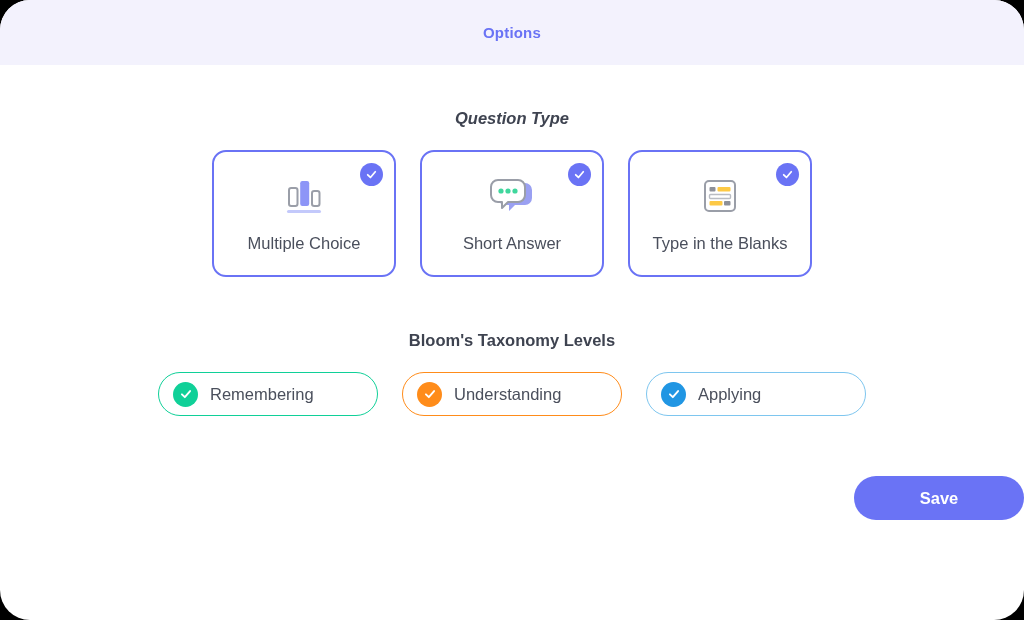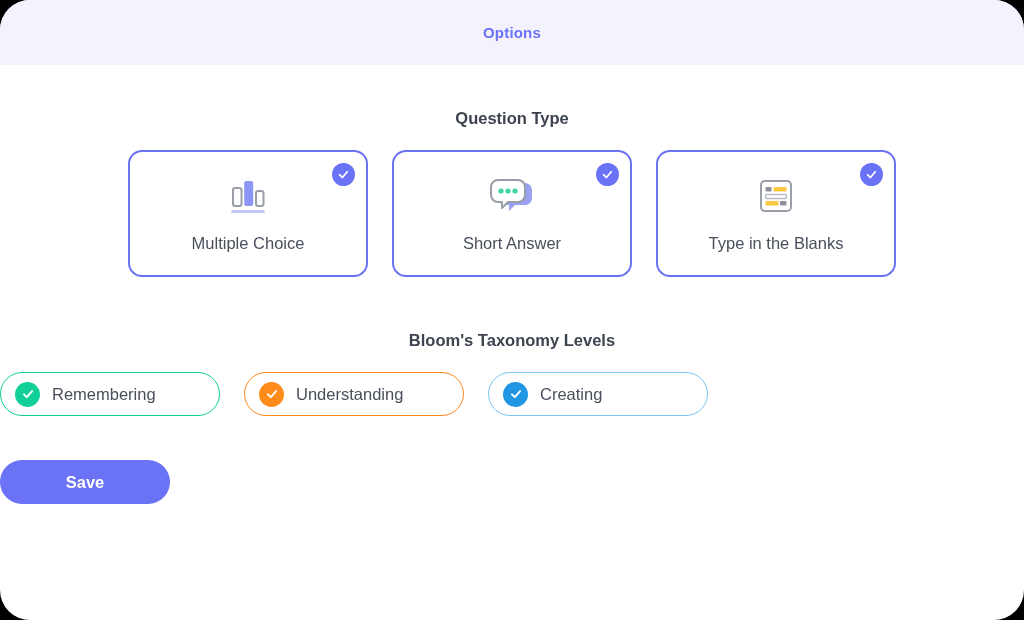--- a/index.html
+++ b/index.html
@@ -43,33 +43,33 @@
   .content {
     padding: 0;
   }
 
   .section-title {
     text-align: center;
     color: #3e4350;
     font-size: 16.5px;
     font-weight: bold;
   }
-  #question-type-title { margin-top: 44px; }
+  #question-type-title { margin-top: 44px; font-style: italic; }
   #bloom-title { margin-top: 54px; }
 
   
   .card-row {
     margin-top: 22px;
     display: flex;
     justify-content: center;
     gap: 24px;
   }
   .qtype-card {
     position: relative;
-    width: 240px;
+    width: 184px;
     height: 127px;
     background: #ffffff;
     border: 2px solid #6a73f5;
     border-radius: 14px;
     box-sizing: border-box;
     display: flex;
     flex-direction: column;
     align-items: center;
     justify-content: center;
     cursor: pointer;
@@ -97,21 +97,21 @@
     height: 44px;
     display: flex;
     align-items: center;
     justify-content: center;
   }
 
   
   .pill-grid {
     margin-top: 22px;
     display: flex;
-    flex-direction: row;
+    flex-direction: column;
     align-items: center;
     gap: 16px;
   }
   .pill-row {
     display: flex;
     justify-content: center;
     gap: 24px;
   }
   .pill {
     width: 220px;
@@ -137,21 +137,21 @@
   .pill-label {
     margin-left: 12px;
     font-size: 16.5px;
     color: #4a4f5c;
   }
 
   
   .save-row {
     margin-top: 44px;
     display: flex;
-    justify-content: flex-start;
+    justify-content: flex-end;
   }
   .save-button {
     width: 170px;
     height: 44px;
     border: none;
     border-radius: 22px;
     background: #6a73f5;
     color: #ffffff;
     font-size: 16.5px;
     font-weight: bold;
@@ -253,21 +253,21 @@
           </div>
           <div class="pill-label">Understanding</div>
         </div>
 
         <div class="pill" style="border-color:#7ec6ef">
           <div class="pill-check" style="background:#2196e3">
             <svg width="14" height="14" viewBox="0 0 24 24">
               <path d="M5 12.5 L10 17.5 L19 7" fill="none" stroke="#ffffff" stroke-width="3.2" stroke-linecap="round" stroke-linejoin="round"></path>
             </svg>
           </div>
-          <div class="pill-label">Creating</div>
+          <div class="pill-label">Applying</div>
         </div>
 
       </div>
 
       <div class="pill-row">
 
 
 
 
       </div>

